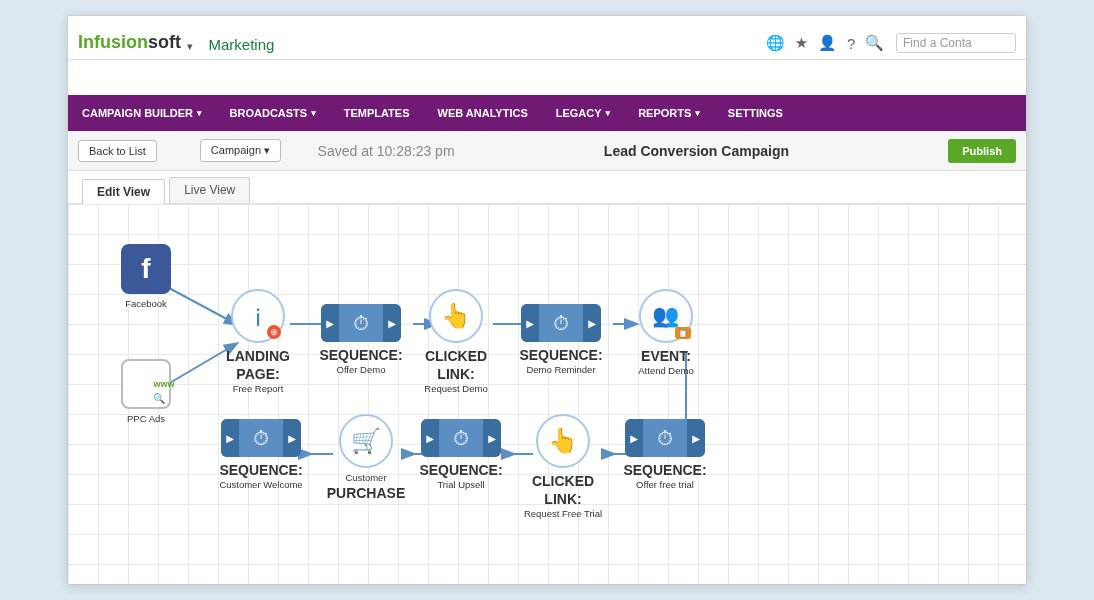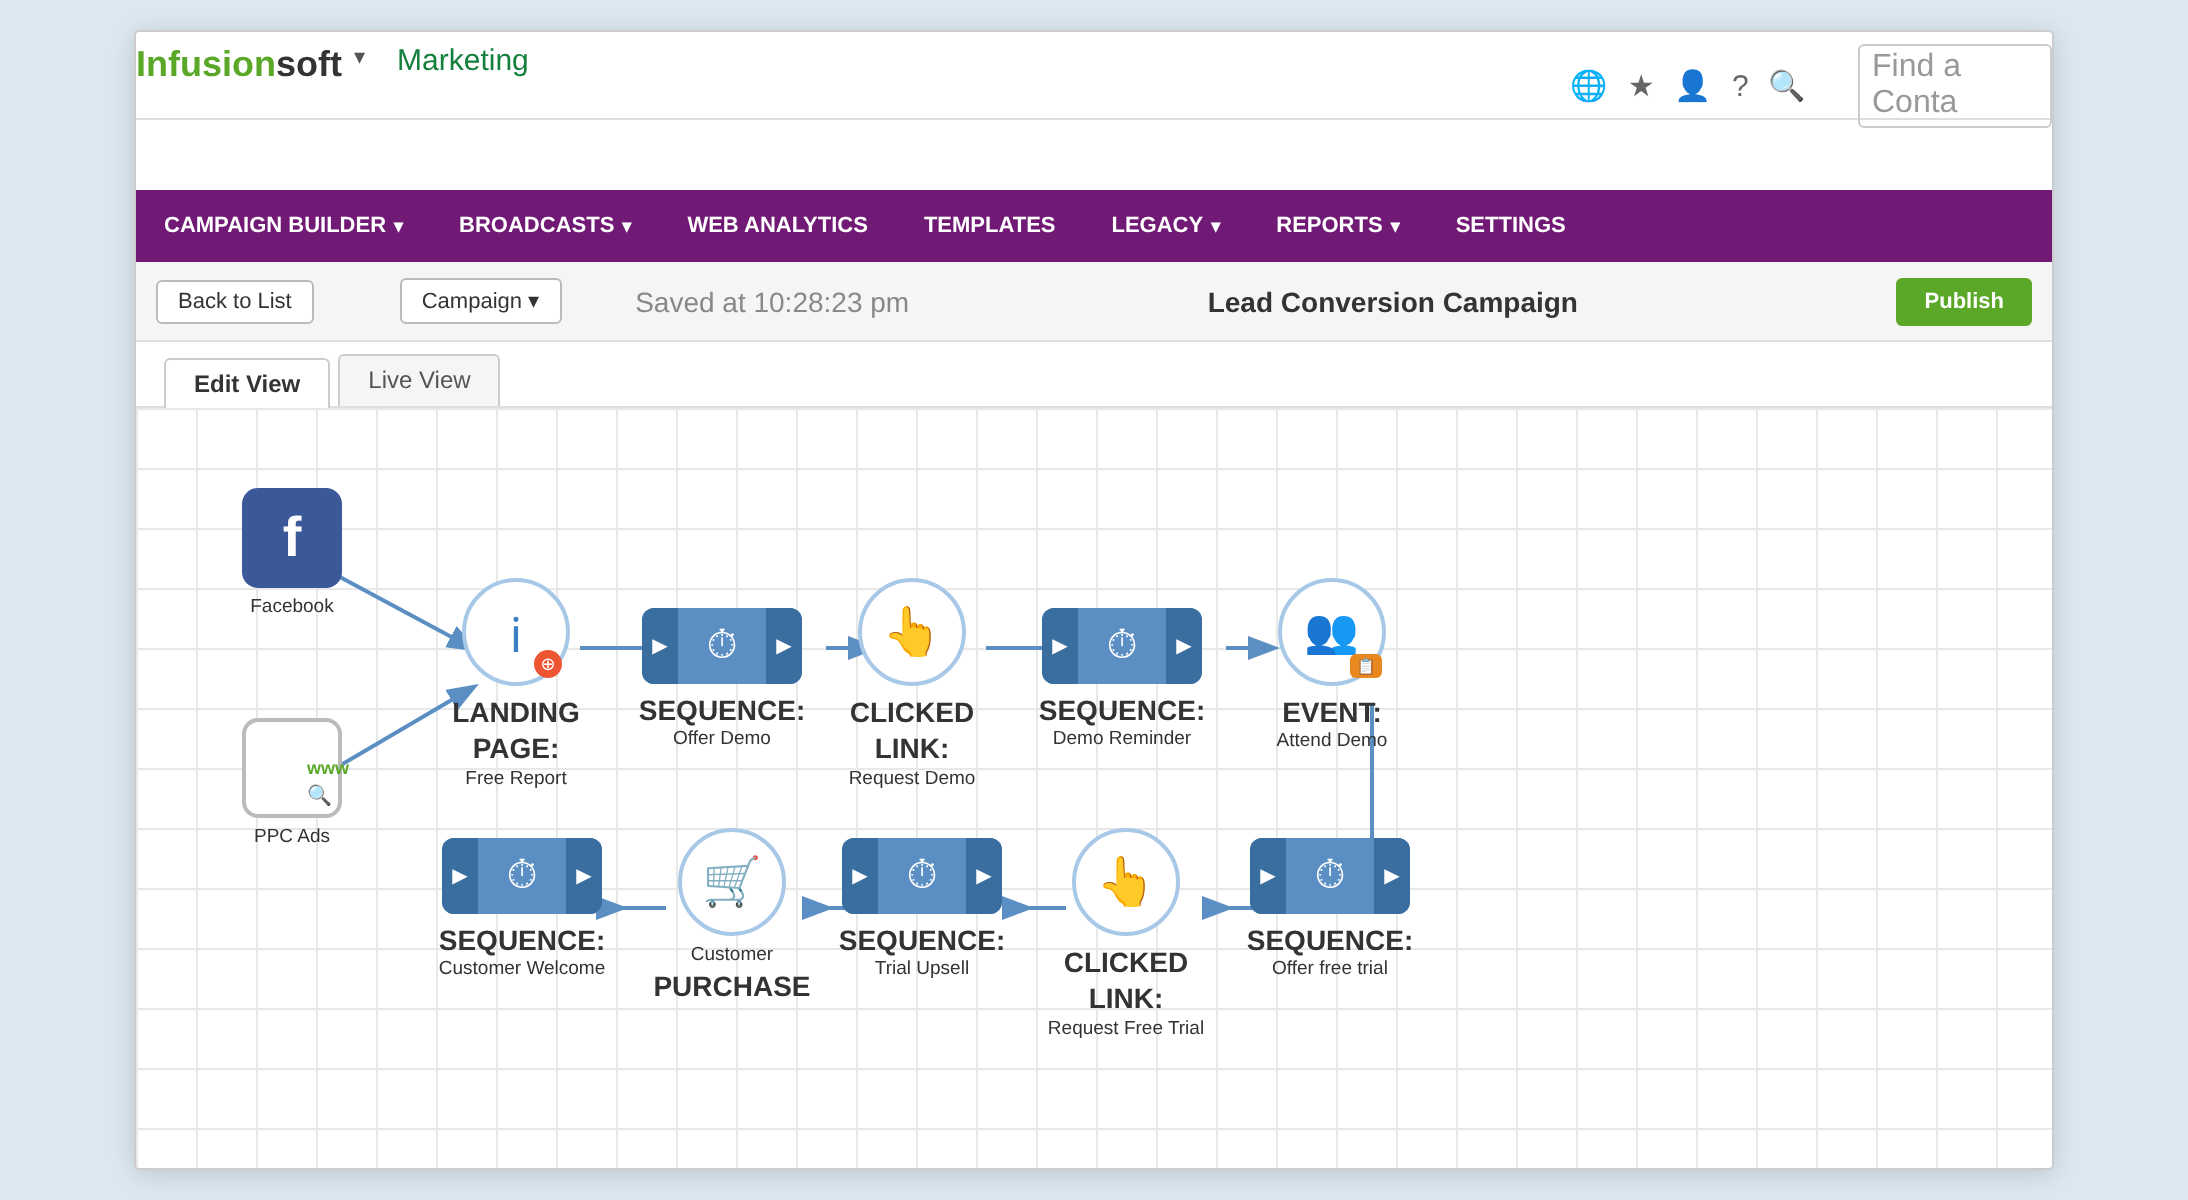--- a/index.html
+++ b/index.html
@@ -18,22 +18,22 @@
       background: #fff;
       border: 1px solid #ccc;
       box-shadow: 0 2px 12px rgba(0,0,0,0.15);
       border-radius: 3px;
       overflow: hidden;
     }
     
     .top-bar {
       background: #fff;
       display: flex;
-      align-items: flex-start;
-      padding: 6px 0;
+      align-items: flex-end;
+      padding: 6px 10px;
       border-bottom: 1px solid #ddd;
       height: 44px;
     }
     .logo {
       font-size: 18px;
       color: #5b9a27;
       font-weight: bold;
       margin-right: 6px;
     }
     .logo span { color: #333; }
@@ -55,24 +55,24 @@
       color: #666;
       font-size: 15px;
     }
     .top-icons span { cursor: pointer; }
     .search-bar {
       display: flex;
       align-items: center;
       border: 1px solid #ccc;
       border-radius: 3px;
       padding: 2px 6px;
-      margin-left: 16px;
-      font-size: 16px;
+      margin-left: 2px;
+      font-size: 12px;
       color: #999;
-      width: 97px;
+      width: 120px;
     }
     
     .nav-bar {
       background: #701a75;
       display: flex;
       align-items: center;
       padding: 0 0;
       height: 36px;
       margin-top: 35px;
     }
@@ -269,24 +269,24 @@
   <div class="nav-bar">
     <div class="nav-item">
       <span>Campaign Builder</span>
       <span class="nav-arrow">▾</span>
     </div>
     <div class="nav-item">
       <span>Broadcasts</span>
       <span class="nav-arrow">▾</span>
     </div>
     <div class="nav-item">
+      <span>Templates</span>
+    </div>
+    <div class="nav-item">
       <span>Web Analytics</span>
-    </div>
-    <div class="nav-item">
-      <span>Templates</span>
     </div>
     <div class="nav-item">
       <span>Legacy</span>
       <span class="nav-arrow">▾</span>
     </div>
     <div class="nav-item">
       <span>Reports</span>
       <span class="nav-arrow">▾</span>
     </div>
     <div class="nav-item">

